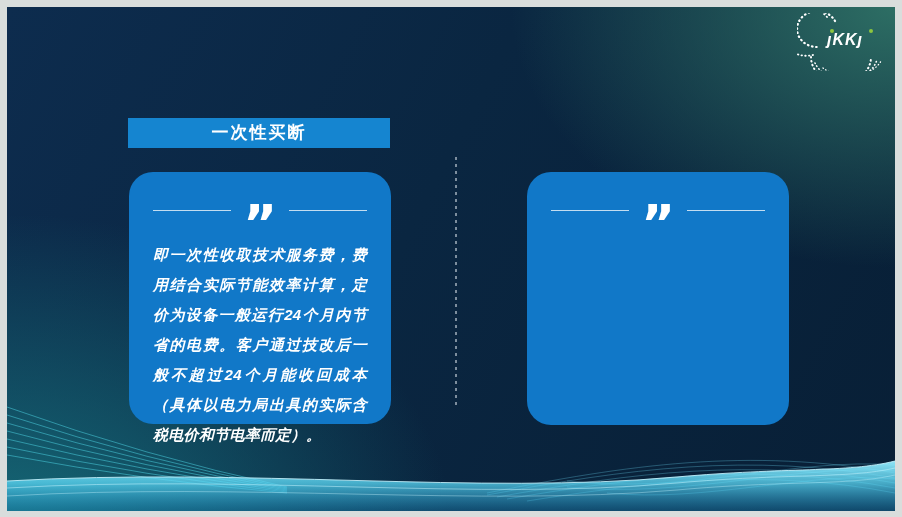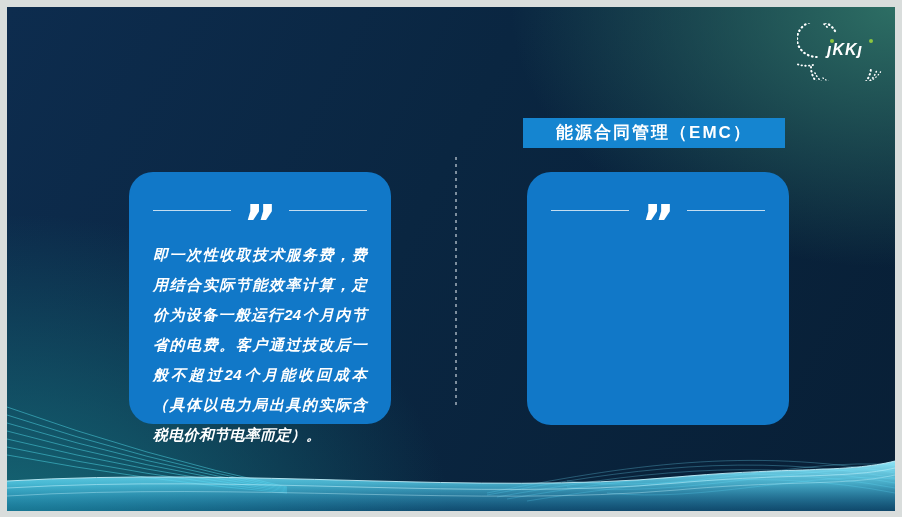--- a/index.html
+++ b/index.html
@@ -28,21 +28,21 @@
     background:#35e0c0; margin:16px 10px 0 0;
     box-shadow:0 0 8px rgba(53,224,192,.8);
   }
   h1.page-title{
     color:#ffffff; font-size:28px; font-weight:500; letter-spacing:3px;
     text-shadow:0 0 10px rgba(110,240,220,.25);
   }
   .title-line{ position:absolute; left:3px; top:16px; pointer-events:none; }
 
   
-  .logo{ position:absolute; right:12px; top:16px; width:86px; height:58px; }
+  .logo{ position:absolute; right:12px; top:6px; width:86px; height:58px; }
   .logo svg{ position:absolute; inset:0; }
   .logo-text{
     position:absolute; left:30px; top:18px;
     color:#ffffff; font-size:16px; font-weight:bold; font-style:italic;
     letter-spacing:1px;
   }
   .logo-dot{ position:absolute; width:4px; height:4px; border-radius:50%; background:#8dc63f; }
   .logo-dot.d1{ left:33px; top:16px; }
   .logo-dot.d2{ left:72px; top:16px; }
 
@@ -141,21 +141,21 @@
           <path d="M18,50 A32,24 0 0 0 80,46" stroke-width="1.6" stroke-dasharray="0.5,3"></path>
           <path d="M26,55 A34,22 0 0 0 84,48" stroke-width="1.3" stroke-dasharray="0.5,2.8"></path>
         </g>
       </svg>
       <span class="logo-text">ȷKKȷ</span>
       <span class="logo-dot d1"></span>
       <span class="logo-dot d2"></span>
     </div>
 
 
-    <div class="col-header right">能源合同管理（EMC）</div>
+    <div class="col-header left">一次性买断</div>
 
     <div class="card left">
       <div class="quote-row">
         <span class="qline"></span>
         <span class="qmark">”</span>
         <span class="qline"></span>
       </div>
       <p class="card-body">即一次性收取技术服务费，费用结合实际节能效率计算，定价为设备一般运行24个月内节省的电费。客户通过技改后一般不超过24个月能收回成本（具体以电力局出具的实际含税电价和节电率而定）。</p>
     </div>
 

